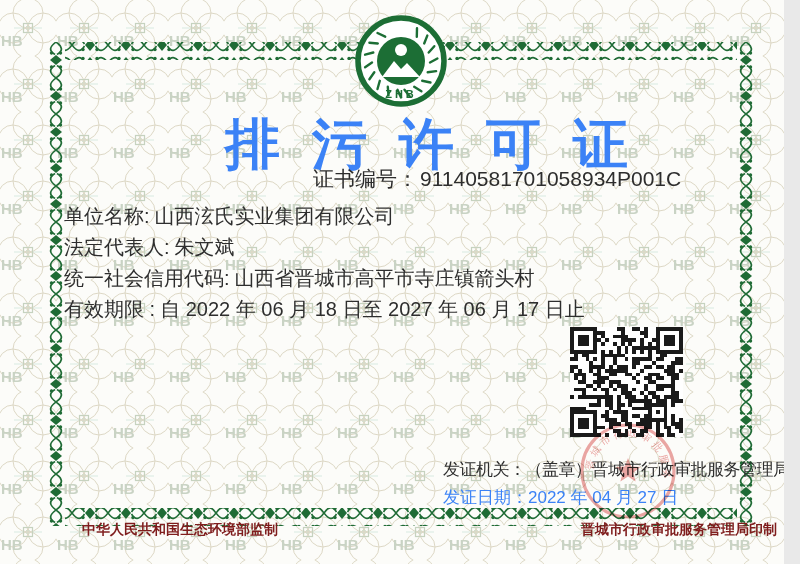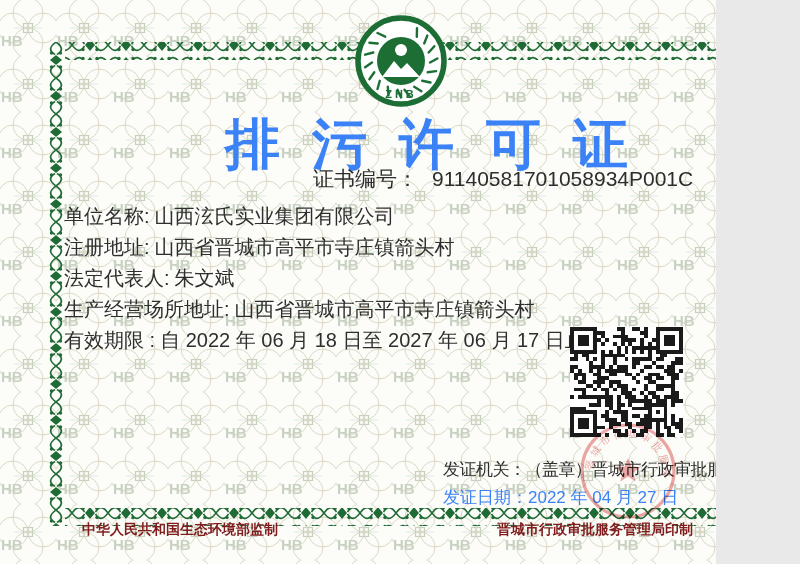--- a/index.html
+++ b/index.html
@@ -1,44 +1,44 @@
 <!DOCTYPE html>
 <html><head>
 <meta charset="utf-8">
 <style>
   html,body{margin:0;padding:0;background:#e9e9e9;}
-  .page{position:relative;width:716px;height:564px;overflow:hidden;background:#fcfcf9;
+  .page{position:relative;width:784px;height:564px;overflow:hidden;background:#fcfcf9;
         font-family:"Liberation Sans","DejaVu Sans",sans-serif;}
   .layer{position:absolute;left:0;top:0;}
   
   .emblem{position:absolute;left:353px;top:13px;width:96px;height:96px;}
   
   .title{position:absolute;left:225px;top:108px;font-size:55px;font-weight:bold;
          letter-spacing:32px;color:#3b82f6;white-space:nowrap;}
   
   .certno{position:absolute;left:313px;top:165px;font-size:21px;color:#2d2d2d;white-space:nowrap;}
-  .certno .v{margin-left:14px;}
+  .certno .v{margin-left:2px;}
   
   .fields{position:absolute;left:64px;top:201px;width:620px;}
   .frow{height:31px;line-height:31px;font-size:20px;color:#2e2e2e;white-space:nowrap;}
   .frow .v{margin-left:5px;margin-top:9px;}
   
   .qr{position:absolute;left:570px;top:327px;width:113px;height:110px;}
   
   .issuer{position:absolute;left:443px;top:446px;font-size:17px;letter-spacing:-0.5px;
           color:#2e2e2e;white-space:nowrap;margin-top:12px;}
   .issuedate{position:absolute;left:443px;top:486px;font-size:17px;color:#3b82f6;white-space:nowrap;}
   
   .seal{position:absolute;left:572px;top:415px;width:112px;height:112px;opacity:.55;
         mix-blend-mode:multiply;pointer-events:none;}
   
   .foot{position:absolute;top:521px;font-size:14px;font-weight:bold;color:#7f1d1d;
         font-family:"Liberation Serif","DejaVu Serif",serif;white-space:nowrap;}
   .foot.left{left:82px;}
-  .foot.right{right:23px;}
+  .foot.right{right:7px;}
 </style>
 </head>
 <body>
 
 <div class="page">
 
   <svg class="layer" width="800" height="564" aria-hidden="true">
     <defs>
       <pattern id="bgTile" width="56" height="56" patternUnits="userSpaceOnUse">
         <rect width="56" height="56" fill="#fcfcf9"></rect>
@@ -106,27 +106,24 @@
 
   <div class="certno">
     <span>证书编号：</span><span class="v">91140581701058934P001C</span>
   </div>
 
   <div class="fields">
     <div class="frow">
       <span>单位名称:</span><span class="v">山西泫氏实业集团有限公司</span>
     </div>
     <div class="frow">
-      <span>注册地址:</span><span class="v">山西省晋城市高平市寺庄镇箭头村</span>
-    </div>
-    <div class="frow">
       <span>法定代表人:</span><span class="v">朱文斌</span>
     </div>
     <div class="frow">
-      <span>生产经营场所地址:</span><span class="v">山西省晋城市高平市寺庄镇箭头村</span>
+      <span>统一社会信用代码:</span><span class="v">山西省晋城市高平市寺庄镇箭头村</span>
     </div>
     <div class="frow">
       <span>有效期限 :</span><span class="v">自 2022 年 06 月 18 日至 2027 年 06 月 17 日止</span>
     </div>
   </div>
 
   <svg class="qr" id="qrSvg" viewBox="0 0 29 29" preserveAspectRatio="none" shape-rendering="crispEdges">
       <rect x="0" y="0" width="29" height="29" fill="#ffffff"></rect>
       <g fill="#1a1a1a">
         <rect x="0" y="0" width="1" height="1"></rect>

